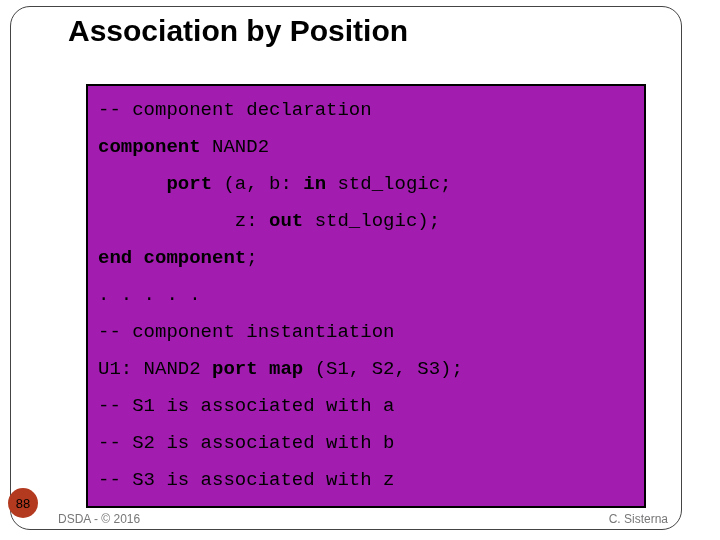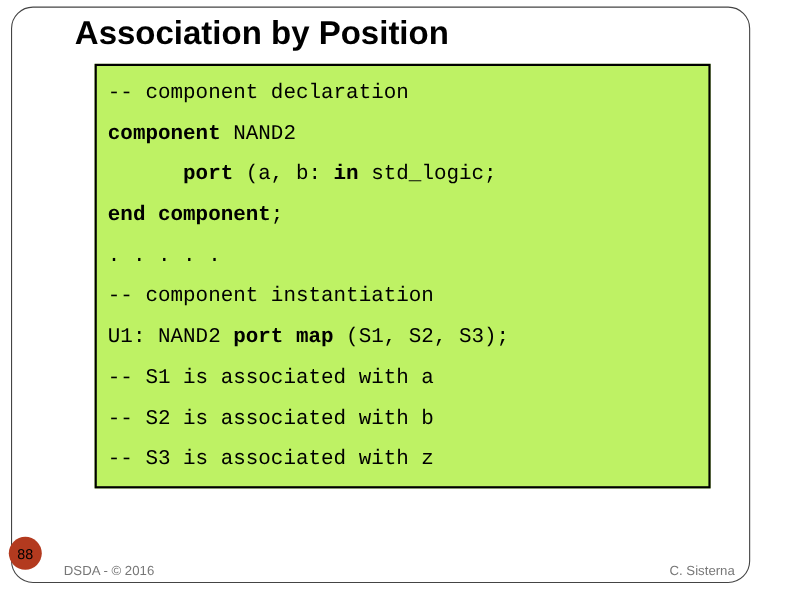--- a/index.html
+++ b/index.html
@@ -23,29 +23,29 @@
     position: absolute;
     left: 68px;
     top: 14px;
     font-size: 30px;
     font-weight: bold;
     color: #000;
   }
   .code-box {
     position: absolute;
     left: 86px;
-    top: 58px;
+    top: 84px;
     width: 560px;
     border: 2px solid #000;
     padding: 6px 10px 6px 10px;
     font-family: "Courier New", Courier, monospace;
     font-size: 19px;
     line-height: 1.95;
     color: #000;
-    background: #bef264;
+    background: #a21caf;
   }
   .code-line { white-space: pre; }
   .b { font-weight: bold; }
   .page-badge {
     position: absolute;
     left: 8px;
     bottom: 22px;
     width: 30px;
     height: 30px;
     border-radius: 50%;
@@ -76,20 +76,21 @@
 
 <div class="slide">
   <div class="frame"></div>
 
   <div class="title">Association by Position</div>
 
   <div class="code-box">
     <div class="code-line">-- component declaration</div>
     <div class="code-line"><span class="b">component</span><span> NAND2</span></div>
     <div class="code-line"><span>      </span><span class="b">port</span><span> (a, b: </span><span class="b">in</span><span> std_logic;</span></div>
+    <div class="code-line"><span>            </span><span>z: </span><span class="b">out</span><span> std_logic);</span></div>
     <div class="code-line"><span class="b">end component</span><span>;</span></div>
     <div class="code-line">. . . . .</div>
     <div class="code-line">-- component instantiation</div>
     <div class="code-line"><span>U1: NAND2 </span><span class="b">port map</span><span> (S1, S2, S3);</span></div>
     <div class="code-line">-- S1 is associated with a</div>
     <div class="code-line">-- S2 is associated with b</div>
     <div class="code-line">-- S3 is associated with z</div>
   </div>
 
   <div class="page-badge">88</div>

